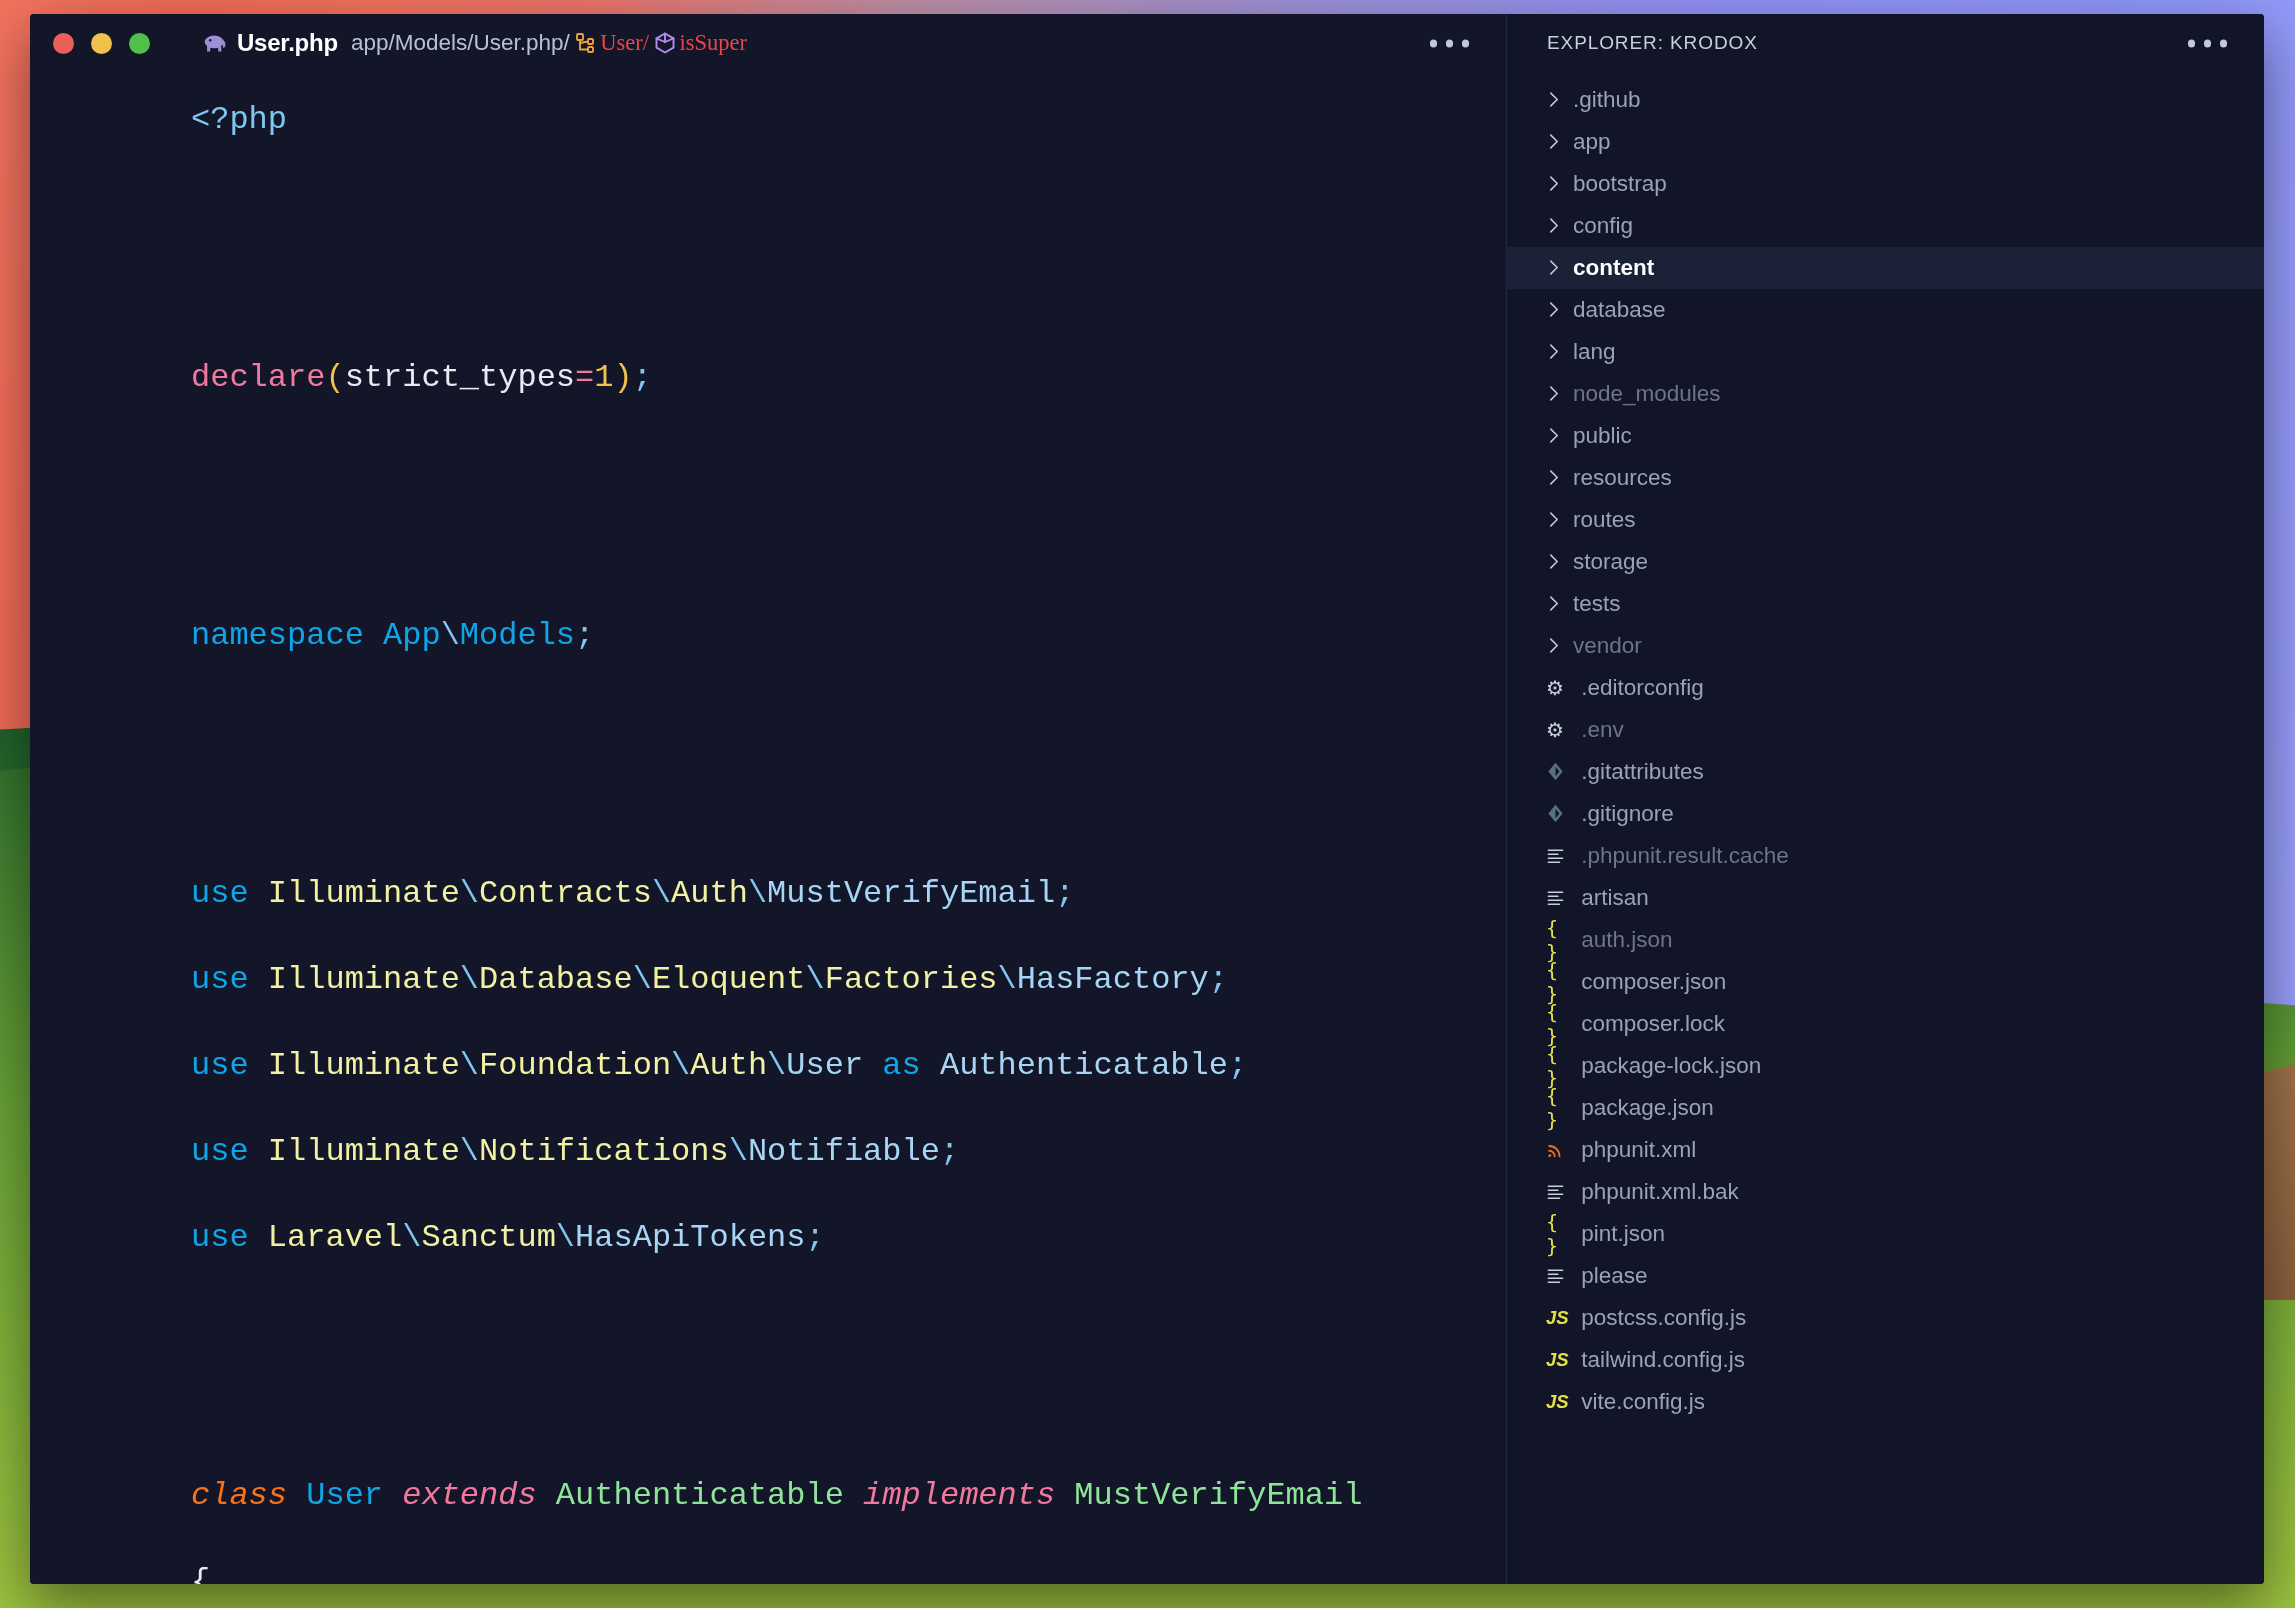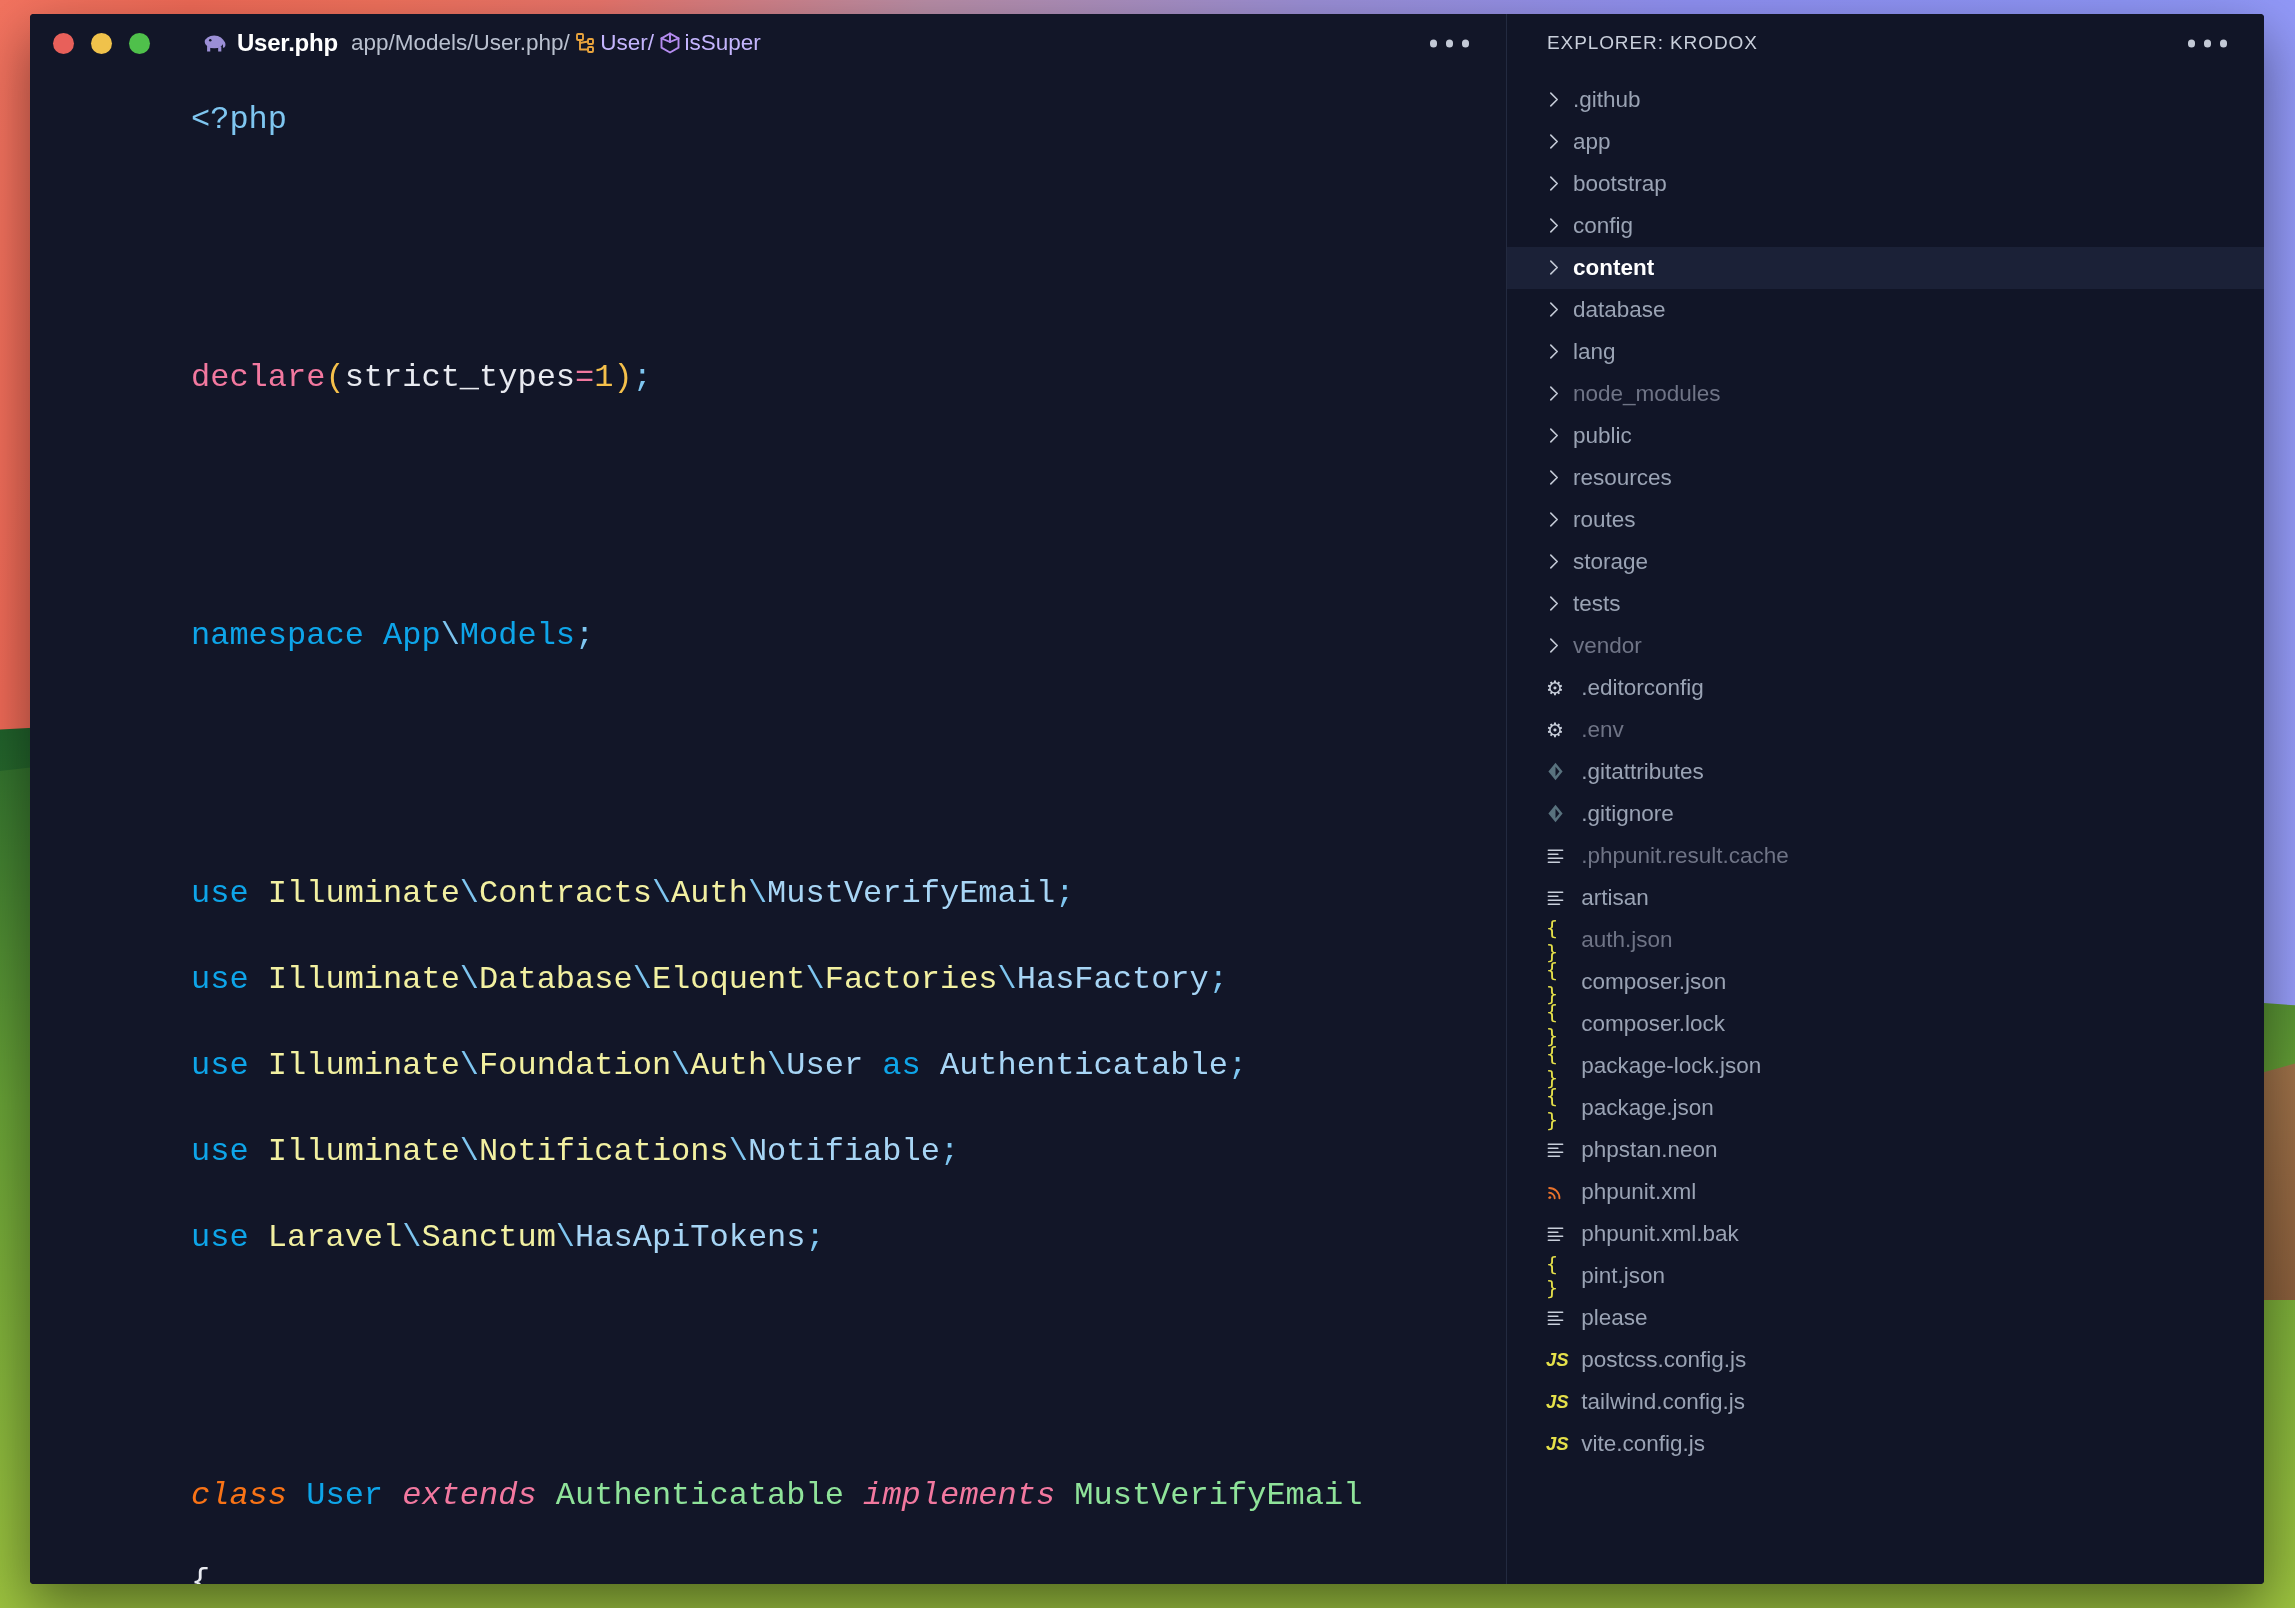--- a/index.html
+++ b/index.html
@@ -71,21 +71,21 @@
   #breadcrumb {
     display:flex; align-items:center; gap:0;
     font-size:23px; white-space:nowrap;
   }
   #breadcrumb .php-elephant { margin-right:10.4px; font-size:21.7px; line-height:1; display:inline-flex; }
   #breadcrumb .file-name {
     color:#ffffff; font-weight:bold; font-size:24px; margin-right:13px;
     letter-spacing:-0.2px;
   }
   #breadcrumb .path { color:#b9c0cf; font-size:22.5px; }
-  #breadcrumb .crumb { color:#c4b5fd; font-size:22.5px; }
+  #breadcrumb .crumb { color:#ef4444; font-size:22.5px;font-family:Liberation Serif, serif; }
   #breadcrumb .crumb-icon { display:inline-flex; align-items:center; margin:0 2.4px 0 4px; }
 
   #editor-more {
     position:absolute; right:37px; top:50%; transform:translateY(-50%);
     display:flex; gap:8.8px;
   }
   .dot3 { width:7.2px; height:7.2px; border-radius:50%; background:#c3c9d6; display:block; }
 
   #code {
     flex:1;
@@ -414,66 +414,55 @@
           <span class="label">package-lock.json</span>
         </div>
         <div class="tree-row">
           <span class="ficon">
             <span class="icon-json">{ }</span>
           </span>
           <span class="label">package.json</span>
         </div>
         <div class="tree-row">
           <span class="ficon">
+            <svg width="19" height="19" viewBox="0 0 24 24" fill="none" stroke="#e8722c" stroke-width="2.4" stroke-linecap="round">
+              <path d="M4 20 a0.5 0.5 0 0 0 0 0"></path>
+              <circle cx="5" cy="19.5" r="1.6" fill="#e8722c" stroke="none"></circle>
+              <path d="M4 13.5 a7 7 0 0 1 7 7"></path>
+              <path d="M4 7.5 a13 13 0 0 1 13 13"></path>
+            </svg>
+          </span>
+          <span class="label">phpunit.xml</span>
+        </div>
+        <div class="tree-row">
+          <span class="ficon">
             <svg width="19" height="17.7" viewBox="0 0 24 22" stroke="#c9cfdb" stroke-width="2" stroke-linecap="round">
               <path d="M3 4 H21"></path>
               <path d="M3 9 H15"></path>
               <path d="M3 14 H21"></path>
               <path d="M3 19 H17"></path>
             </svg>
           </span>
-          <span class="label">phpstan.neon</span>
-        </div>
-        <div class="tree-row">
-          <span class="ficon">
-            <svg width="19" height="19" viewBox="0 0 24 24" fill="none" stroke="#e8722c" stroke-width="2.4" stroke-linecap="round">
-              <path d="M4 20 a0.5 0.5 0 0 0 0 0"></path>
-              <circle cx="5" cy="19.5" r="1.6" fill="#e8722c" stroke="none"></circle>
-              <path d="M4 13.5 a7 7 0 0 1 7 7"></path>
-              <path d="M4 7.5 a13 13 0 0 1 13 13"></path>
-            </svg>
-          </span>
-          <span class="label">phpunit.xml</span>
+          <span class="label">phpunit.xml.bak</span>
+        </div>
+        <div class="tree-row">
+          <span class="ficon">
+            <span class="icon-json">{ }</span>
+          </span>
+          <span class="label">pint.json</span>
         </div>
         <div class="tree-row">
           <span class="ficon">
             <svg width="19" height="17.7" viewBox="0 0 24 22" stroke="#c9cfdb" stroke-width="2" stroke-linecap="round">
               <path d="M3 4 H21"></path>
               <path d="M3 9 H15"></path>
               <path d="M3 14 H21"></path>
               <path d="M3 19 H17"></path>
             </svg>
           </span>
-          <span class="label">phpunit.xml.bak</span>
-        </div>
-        <div class="tree-row">
-          <span class="ficon">
-            <span class="icon-json">{ }</span>
-          </span>
-          <span class="label">pint.json</span>
-        </div>
-        <div class="tree-row">
-          <span class="ficon">
-            <svg width="19" height="17.7" viewBox="0 0 24 22" stroke="#c9cfdb" stroke-width="2" stroke-linecap="round">
-              <path d="M3 4 H21"></path>
-              <path d="M3 9 H15"></path>
-              <path d="M3 14 H21"></path>
-              <path d="M3 19 H17"></path>
-            </svg>
-          </span>
           <span class="label">please</span>
         </div>
         <div class="tree-row">
           <span class="ficon">
             <span class="icon-js">JS</span>
           </span>
           <span class="label">postcss.config.js</span>
         </div>
         <div class="tree-row">
           <span class="ficon">

